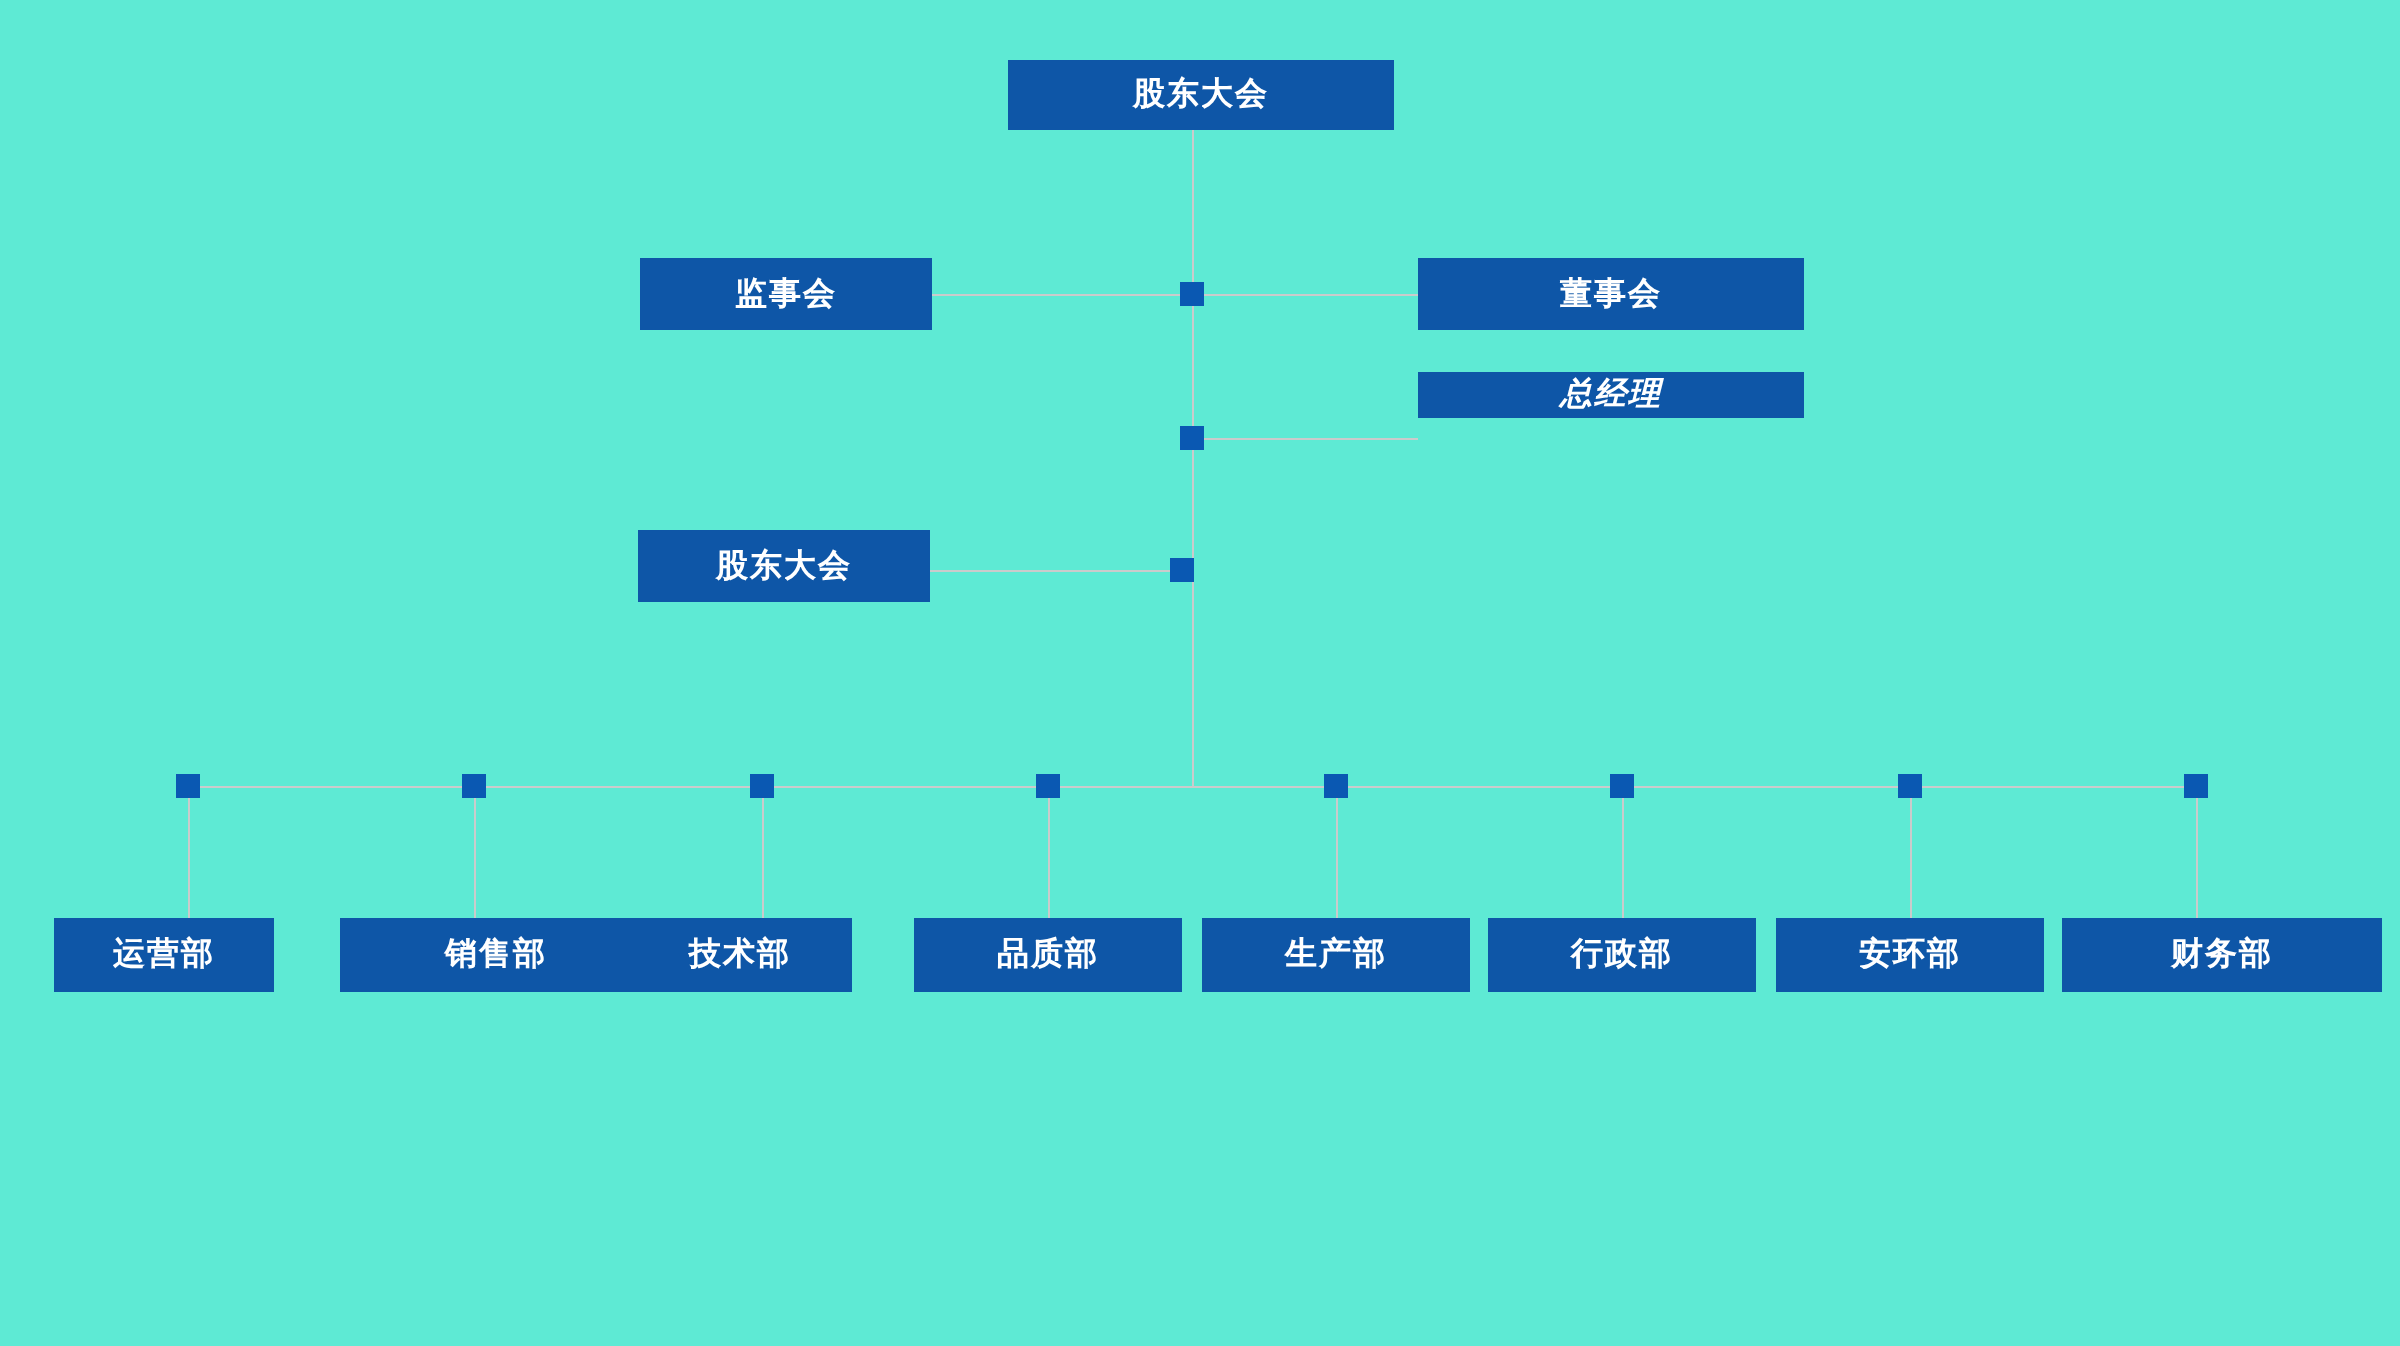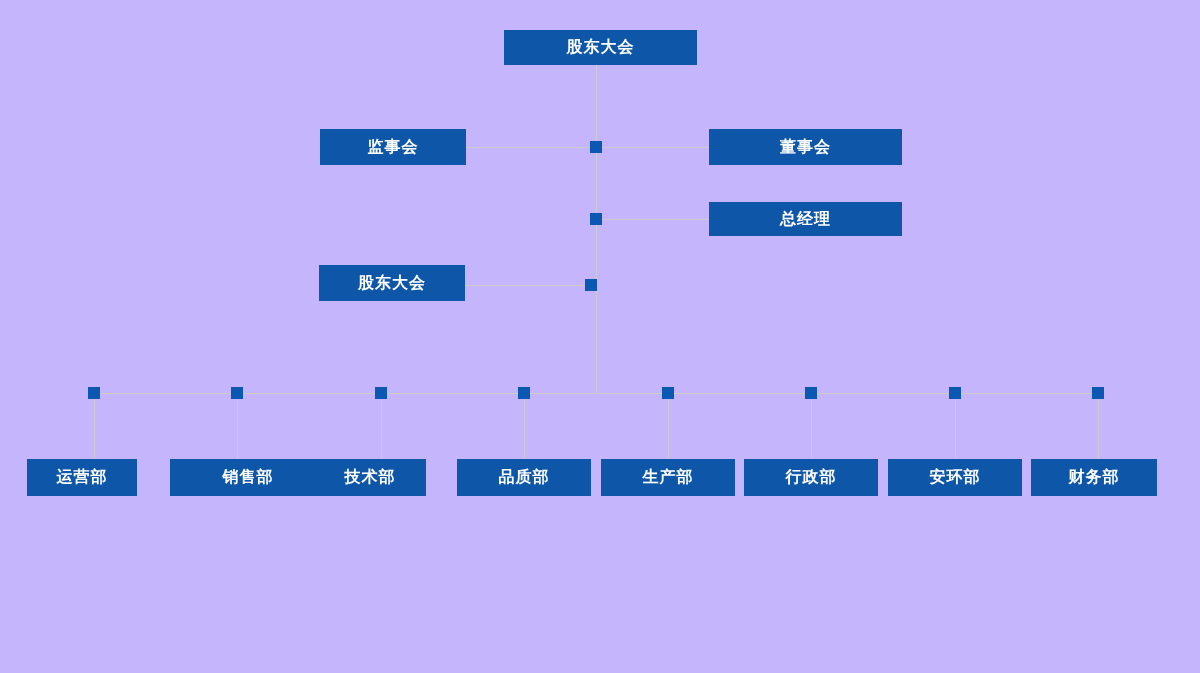--- a/index.html
+++ b/index.html
@@ -1,20 +1,20 @@
 <!DOCTYPE html>
 <html><head>
 <meta charset="utf-8">
 <style>
   html,body{margin:0;padding:0;background:#ffffff;}
   .canvas{
     position:relative;
     width:1200px;
     height:673px;
-    background:#c4b5fd;
+    background:#5eead4;
     overflow:hidden;
     font-family:"Liberation Sans","DejaVu Sans",sans-serif;
   }
   .box{
     position:absolute;
     background:#0e56a7;
     color:#ffffff;
     font-size:16px;
     font-weight:bold;
     letter-spacing:1px;
@@ -60,26 +60,26 @@
   <div class="node" style="left:805px;top:387px;"></div>
   <div class="node" style="left:949px;top:387px;"></div>
   <div class="node" style="left:1092px;top:387px;"></div>
 
   <div class="box" style="left:504px;top:30px;width:193px;height:35px;">股东大会</div>
 
   <div class="box" style="left:320px;top:129px;width:146px;height:36px;">监事会</div>
 
   <div class="box" style="left:709px;top:129px;width:193px;height:36px;">董事会</div>
 
-  <div class="box" style="left:709px;top:202px;width:193px;height:34px;">总经理</div>
+  <div class="box" style="left:709px;top:186px;width:193px;height:23px;font-style:italic;">总经理</div>
 
   <div class="box" style="left:319px;top:265px;width:146px;height:36px;">股东大会</div>
 
   <div class="box" style="left:27px;top:459px;width:110px;height:37px;">运营部</div>
   <div class="box" style="left:170px;top:459px;width:156px;height:37px;">销售部</div>
   <div class="box" style="left:314px;top:459px;width:112px;height:37px;">技术部</div>
   <div class="box" style="left:601px;top:459px;width:134px;height:37px;">生产部</div>
   <div class="box" style="left:457px;top:459px;width:134px;height:37px;">品质部</div>
   <div class="box" style="left:744px;top:459px;width:134px;height:37px;">行政部</div>
   <div class="box" style="left:888px;top:459px;width:134px;height:37px;">安环部</div>
-  <div class="box" style="left:1031px;top:459px;width:126px;height:37px;">财务部</div>
+  <div class="box" style="left:1031px;top:459px;width:160px;height:37px;">财务部</div>
 
 </div>
 
 </body></html>

